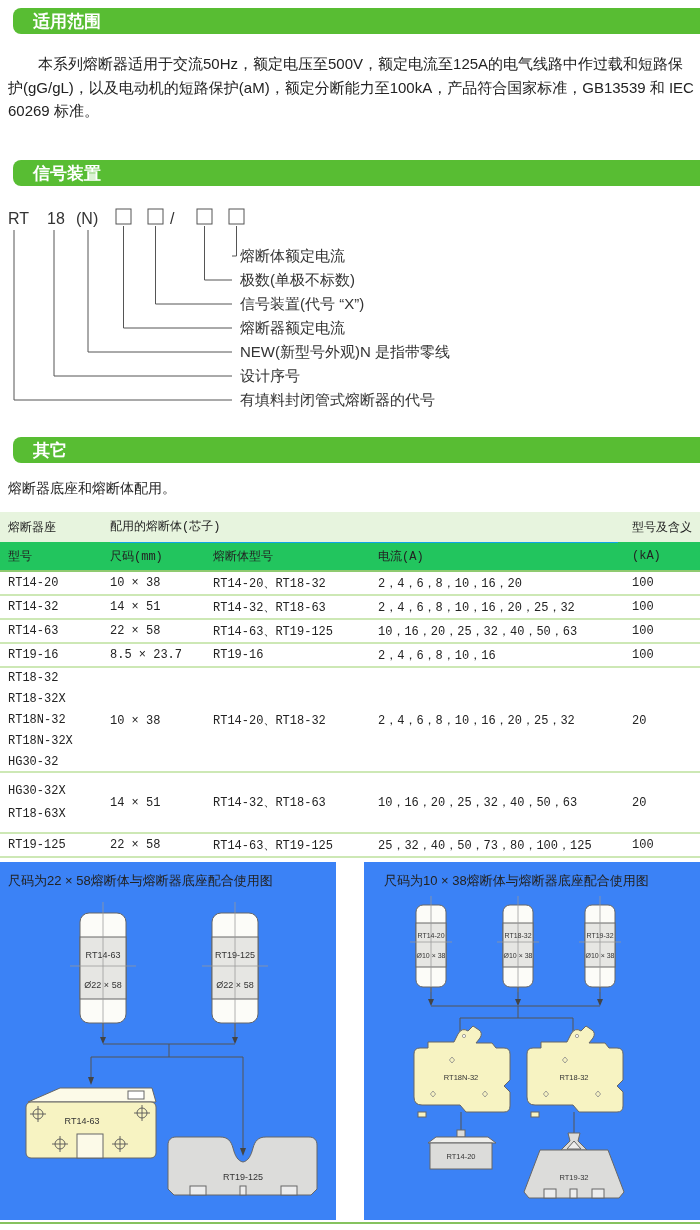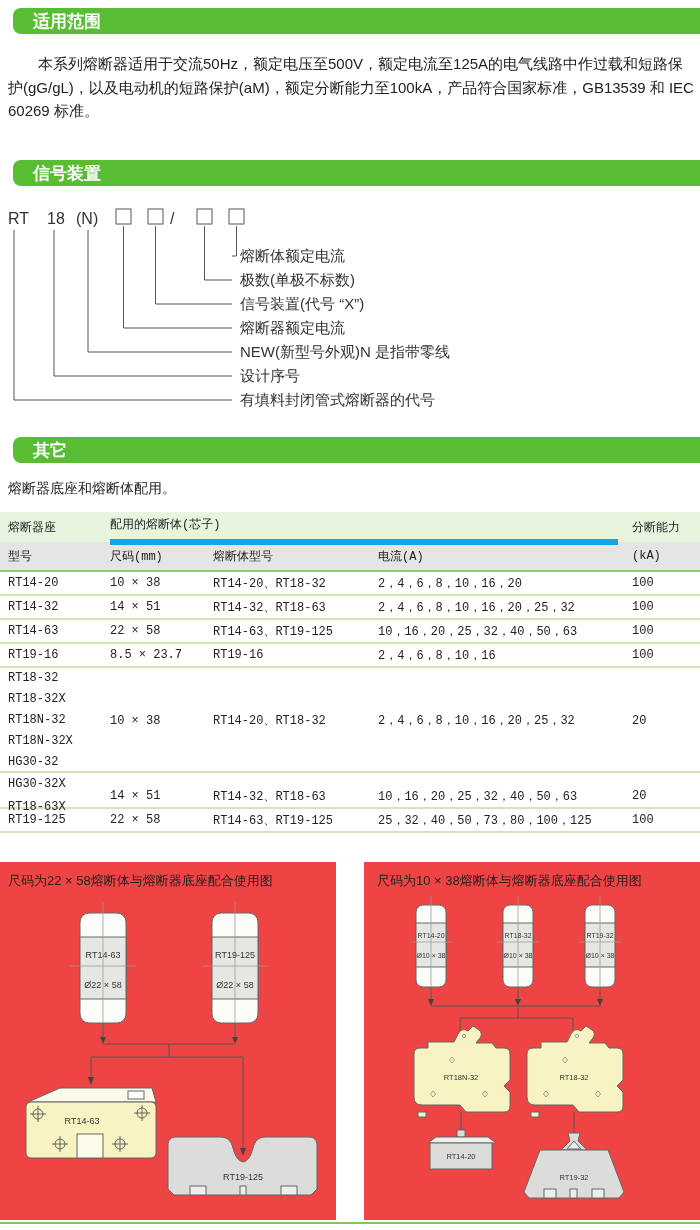--- a/index.html
+++ b/index.html
@@ -11,37 +11,37 @@
   #banner-model{top:160px}
   #banner-other{top:437px}
   .para{position:absolute;top:52px;left:8px;width:686px;font-size:15px;line-height:23.5px;
         text-indent:2em;color:#222;}
   #model-svg{position:absolute;top:200px;left:0;}
   .intro{position:absolute;top:480px;left:8px;font-size:14px;color:#222;text-align:center;}
   
   .ftable{position:absolute;top:512px;left:0;width:700px;font-size:12px;color:#222;font-family:Liberation Mono, monospace;}
   .ft-h1{display:grid;grid-template-columns:102px 518px 1fr;height:30px;align-items:center;
          background:#e7f4de;padding-left:8px;box-sizing:border-box;}
-  .ft-h1 .span-cell{height:100%;display:flex;align-items:center;border-bottom:6px solid #0ea5e9;margin-right:10px;}
+  .ft-h1 .span-cell{height:100%;display:flex;align-items:center;border-bottom:1px solid #0ea5e9;margin-right:10px;}
   .ft-h2{display:grid;grid-template-columns:102px 103px 165px 250px 1fr;height:30px;align-items:center;
-         background:#e5e5e5;border-bottom:2px solid #8fca70;padding-left:8px;box-sizing:border-box;}
+         background:#22c55e;border-bottom:2px solid #8fca70;padding-left:8px;box-sizing:border-box;}
   .ft-row{display:grid;grid-template-columns:102px 103px 165px 250px 1fr;align-items:center;
           border-bottom:2px solid #cde8b5;background:#fff;padding-left:8px;box-sizing:border-box;}
   .r-s{height:24px}
   .r-g5{height:105px}
-  .r-g2{height:36px}
+  .r-g2{height:61px}
   .r-g5 .models div{line-height:21px}
   .r-g2 .models div{line-height:23px}
   .c-last{padding-left:4px}
   
-  .panel{position:absolute;top:862px;width:336px;height:358px;background:#ef4444;}
+  .panel{position:absolute;top:862px;width:336px;height:358px;background:#3b82f6;}
   #panel-left{left:0}
   #panel-right{left:364px}
   .panel-title{padding:10px 8px 0 8px;font-size:13px;color:#222;}
-  #panel-right .panel-title{padding-left:13px}
+  #panel-right .panel-title{padding-left:20px}
   .panel svg{display:block;margin-top:2px;}
   .bottom-line{position:absolute;top:1222px;left:0;width:700px;height:2px;background:#85c35f;}
   svg text{font-family:"Liberation Sans","DejaVu Sans",sans-serif;fill:#333;}
   .dline{stroke:#555;stroke-width:1;fill:none;}
   .cline{stroke:#999;stroke-width:.75;fill:none;}
   .part-stroke{stroke:#666;stroke-width:1;}
 </style>
 </head>
 <body>
 
@@ -87,21 +87,21 @@
 
   <div class="banner" id="banner-other">
     <span>其它</span>
   </div>
   <div class="intro">熔断器底座和熔断体配用。</div>
 
   <div class="ftable">
     <div class="ft-h1">
       <div>熔断器座</div>
       <div class="span-cell">配用的熔断体(芯子)</div>
-      <div class="c-last">分断能力</div>
+      <div class="c-last">型号及含义</div>
     </div>
     <div class="ft-h2">
       <div>型号</div>
       <div>尺码(mm)</div>
       <div>熔断体型号</div>
       <div>电流(A)</div>
       <div class="c-last">(kA)</div>
     </div>
 
     <div class="ft-row r-s">

